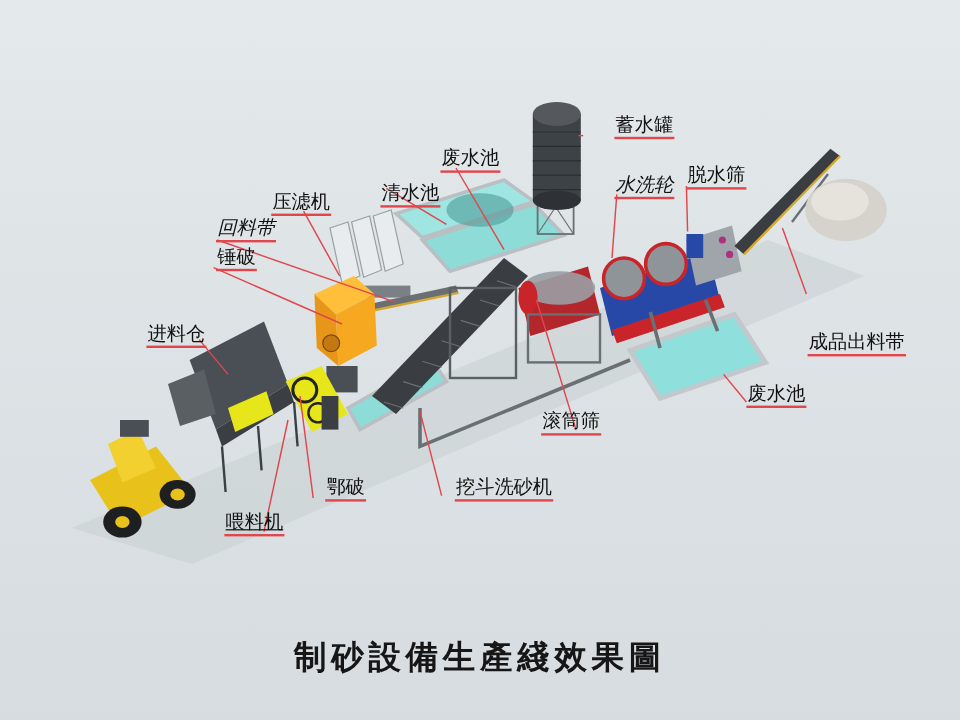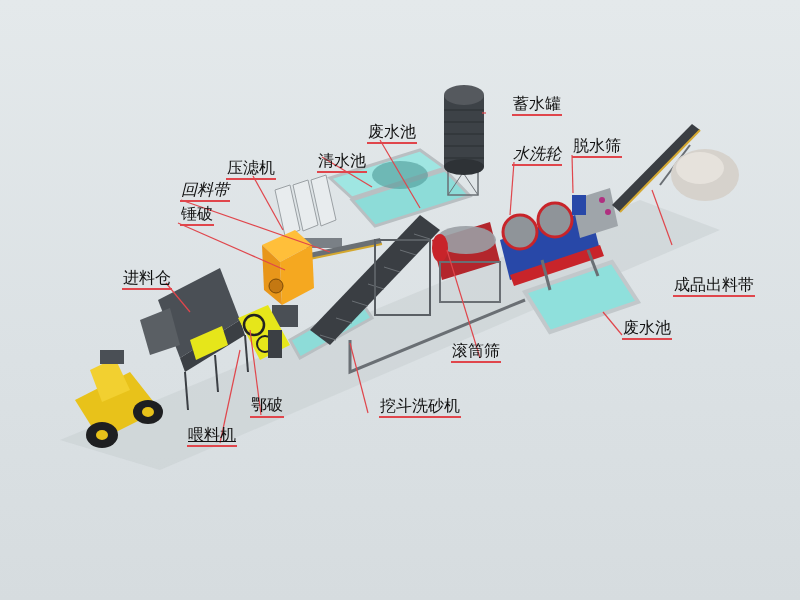--- a/index.html
+++ b/index.html
@@ -162,27 +162,28 @@
     <path d="M572,155 L573,193"></path>
     <path d="M672,245 L652,190"></path>
     <path d="M622,335 L603,312"></path>
     <path d="M480,358 L447,250"></path>
     <path d="M368,413 L350,343"></path>
   </g>
 </svg>
 
 <div class="lbl" style="left:122px;top:270px;">进料仓</div>
 <div class="lbl" style="left:187px;top:427px;text-decoration:underline;">喂料机</div>
-<div class="lbl" style="left:250px;top:398px;font-family:Liberation Mono, monospace;">鄂破</div>
+<div class="lbl" style="left:271px;top:398px;">鄂破</div>
 <div class="lbl" style="left:180px;top:206px;">锤破</div>
 <div class="lbl" style="left:180px;top:182px;font-style:italic;">回料带</div>
 <div class="lbl" style="left:226px;top:160px;">压滤机</div>
 <div class="lbl" style="left:317px;top:153px;">清水池</div>
 <div class="lbl" style="left:367px;top:124px;">废水池</div>
 <div class="lbl" style="left:512px;top:96px;">蓄水罐</div>
 <div class="lbl" style="left:512px;top:146px;font-style:italic;">水洗轮</div>
 <div class="lbl" style="left:572px;top:138px;">脱水筛</div>
 <div class="lbl" style="left:673px;top:229px;margin-top:48px;">成品出料带</div>
 <div class="lbl" style="left:622px;top:320px;">废水池</div>
 <div class="lbl" style="left:451px;top:343px;">滚筒筛</div>
 <div class="lbl" style="left:379px;top:398px;">挖斗洗砂机</div>
 
+<div class="title">制砂設備生產綫效果圖</div>
 </div>
 
 </body></html>

